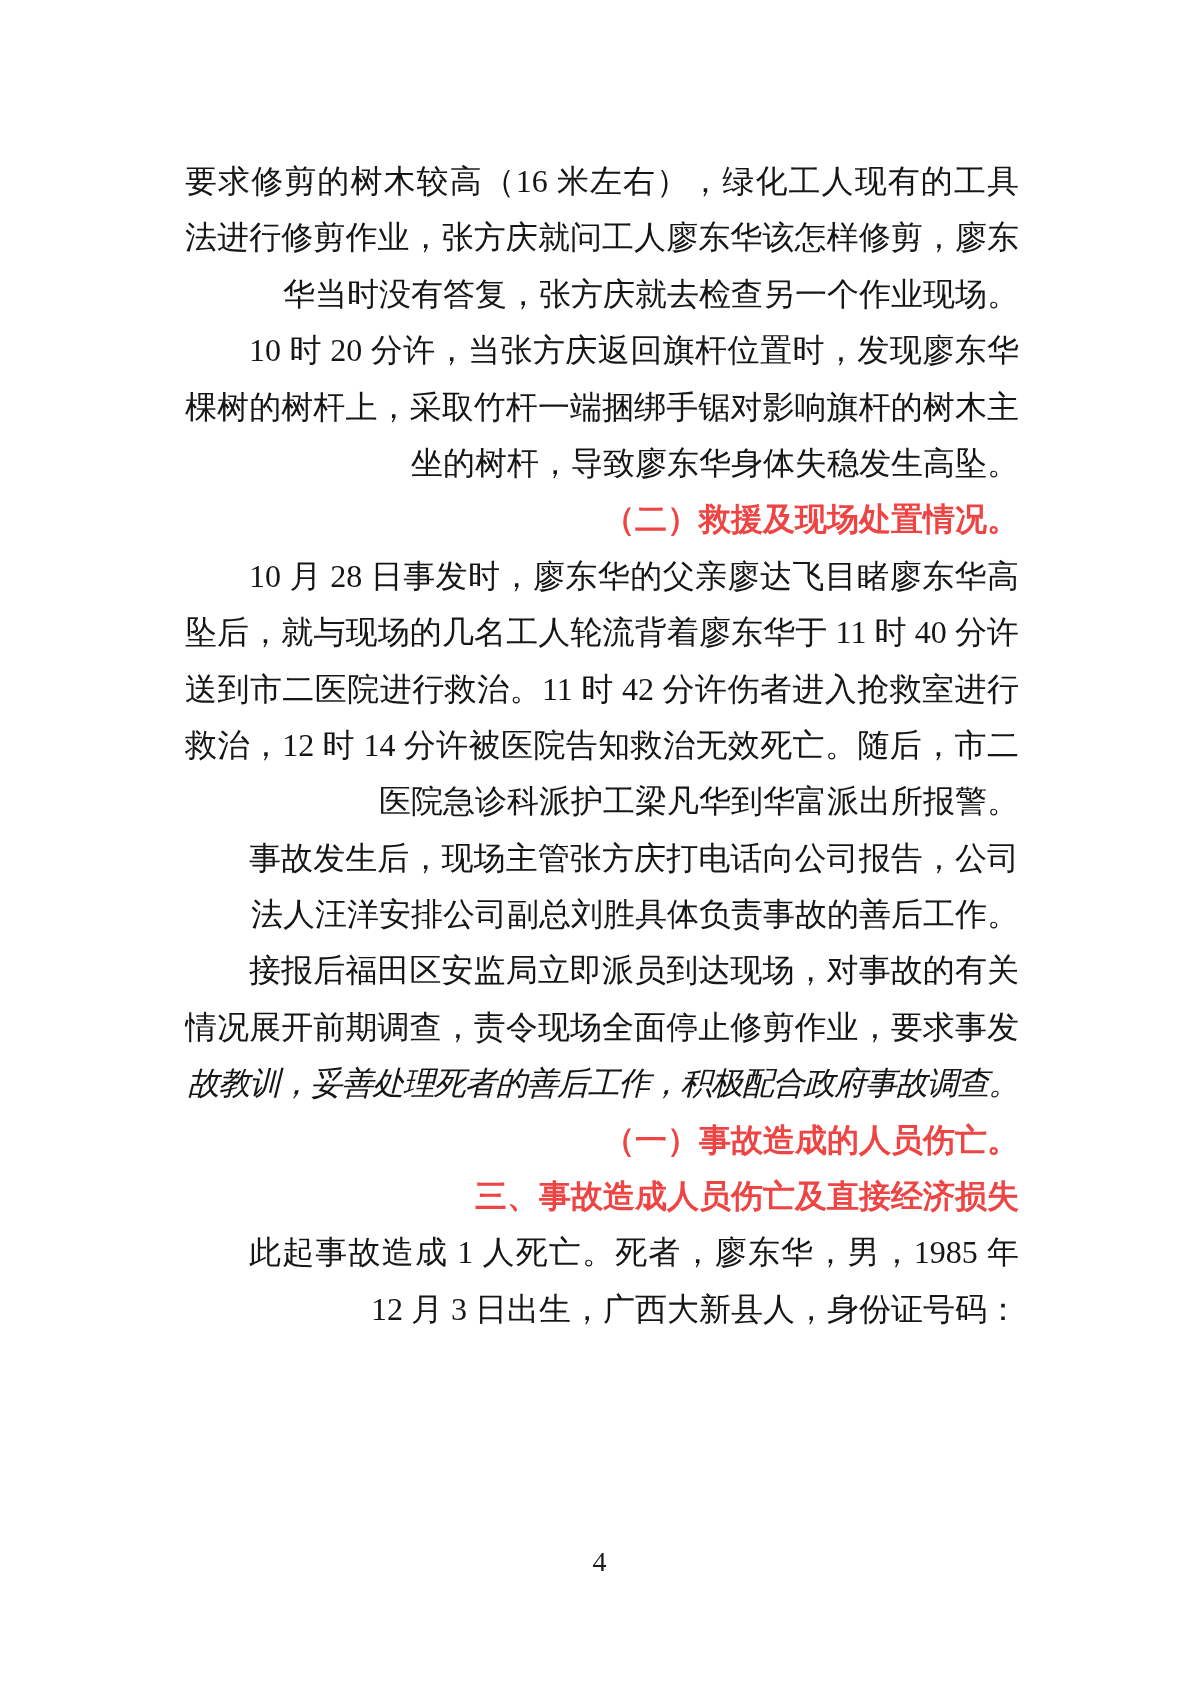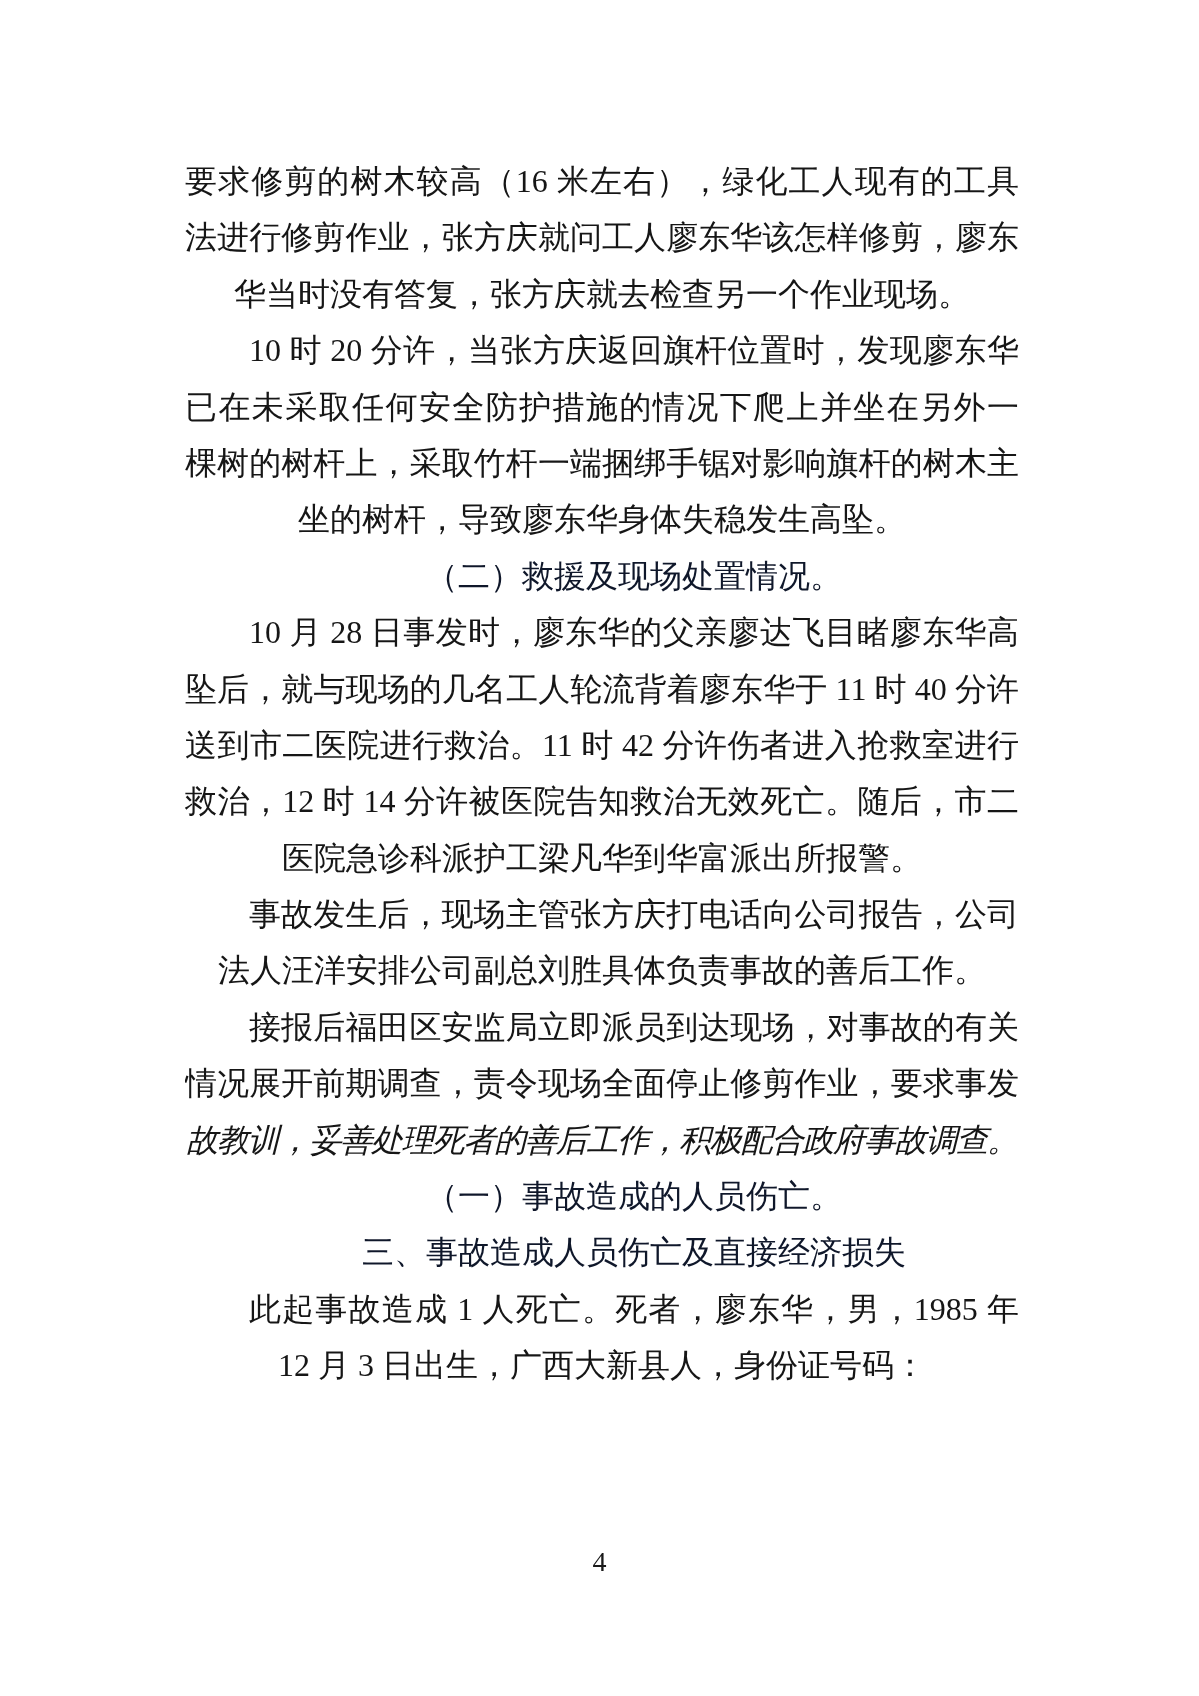--- a/index.html
+++ b/index.html
@@ -22,37 +22,37 @@
     left: 185px;
     top: 153px;
     width: 834px;
   }
   .ln {
     height: 56.4px;
     line-height: 56.4px;
     font-size: 32px;
     letter-spacing: 0;
     white-space: nowrap;
-    text-align: center;
+    text-align: right;
   }
   
   .ln.f {
     white-space: normal;
     text-align: justify;
     text-align-last: justify;
     overflow: hidden;
   }
   
   .ln.i {
     text-indent: 2em;
   }
   
   .ln.h {
-    font-weight: 400;
-    color: #0f172a;
+    font-weight: 700;
+    color: #ef4444;
   }
   
   .ln.cmp {
     letter-spacing: -1.2px;
     font-style: italic;
   }
   .pageno {
     position: absolute;
     left: 0;
     top: 1545px;
@@ -65,21 +65,20 @@
 </style>
 </head>
 <body>
 
 <div class="page">
   <main class="doc">
     <div class="ln f">要求修剪的树木较高（16 米左右），绿化工人现有的工具无</div>
     <div class="ln f">法进行修剪作业，张方庆就问工人廖东华该怎样修剪，廖东</div>
     <div class="ln">华当时没有答复，张方庆就去检查另一个作业现场。</div>
     <div class="ln f i">10 时 20 分许，当张方庆返回旗杆位置时，发现廖东华</div>
-    <div class="ln f">已在未采取任何安全防护措施的情况下爬上并坐在另外一</div>
     <div class="ln f">棵树的树杆上，采取竹杆一端捆绑手锯对影响旗杆的树木主</div>
     <div class="ln">坐的树杆，导致廖东华身体失稳发生高坠。</div>
     <div class="ln h i">（二）救援及现场处置情况。</div>
     <div class="ln f i">10 月 28 日事发时，廖东华的父亲廖达飞目睹廖东华高</div>
     <div class="ln f">坠后，就与现场的几名工人轮流背着廖东华于 11 时 40 分许</div>
     <div class="ln f">送到市二医院进行救治。11 时 42 分许伤者进入抢救室进行</div>
     <div class="ln f">救治，12 时 14 分许被医院告知救治无效死亡。随后，市二</div>
     <div class="ln">医院急诊科派护工梁凡华到华富派出所报警。</div>
     <div class="ln f i">事故发生后，现场主管张方庆打电话向公司报告，公司</div>
     <div class="ln">法人汪洋安排公司副总刘胜具体负责事故的善后工作。</div>

